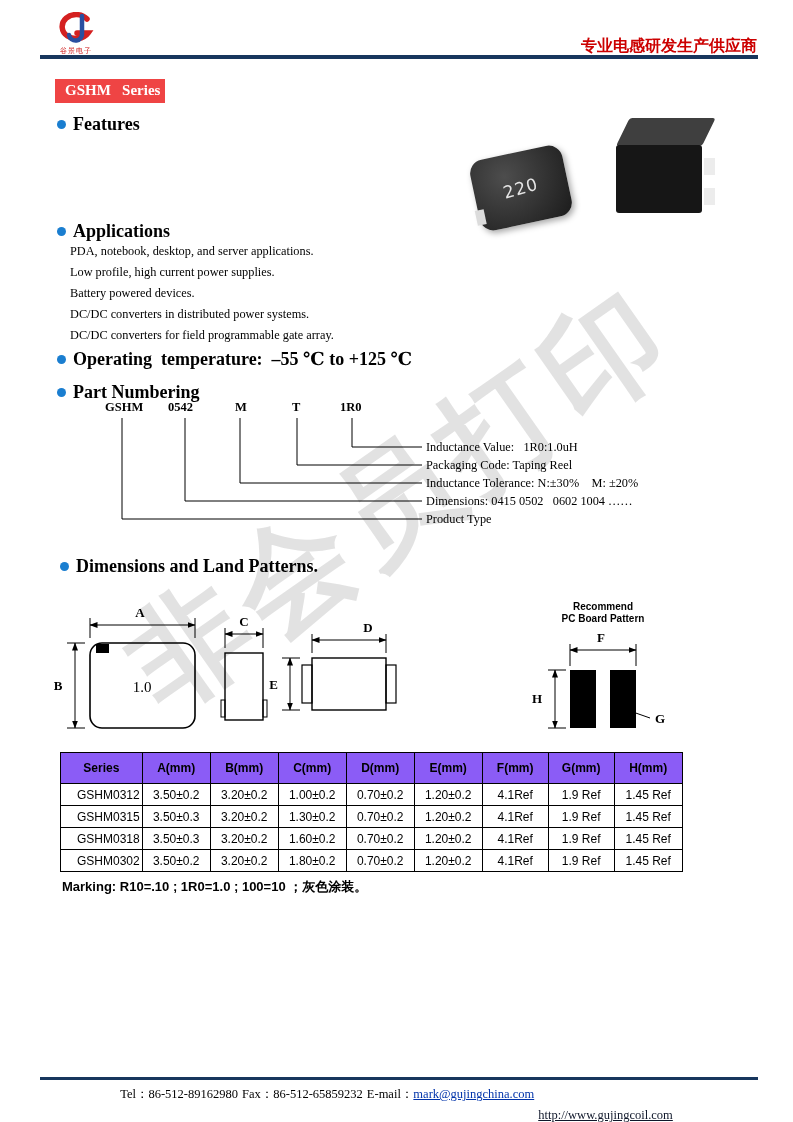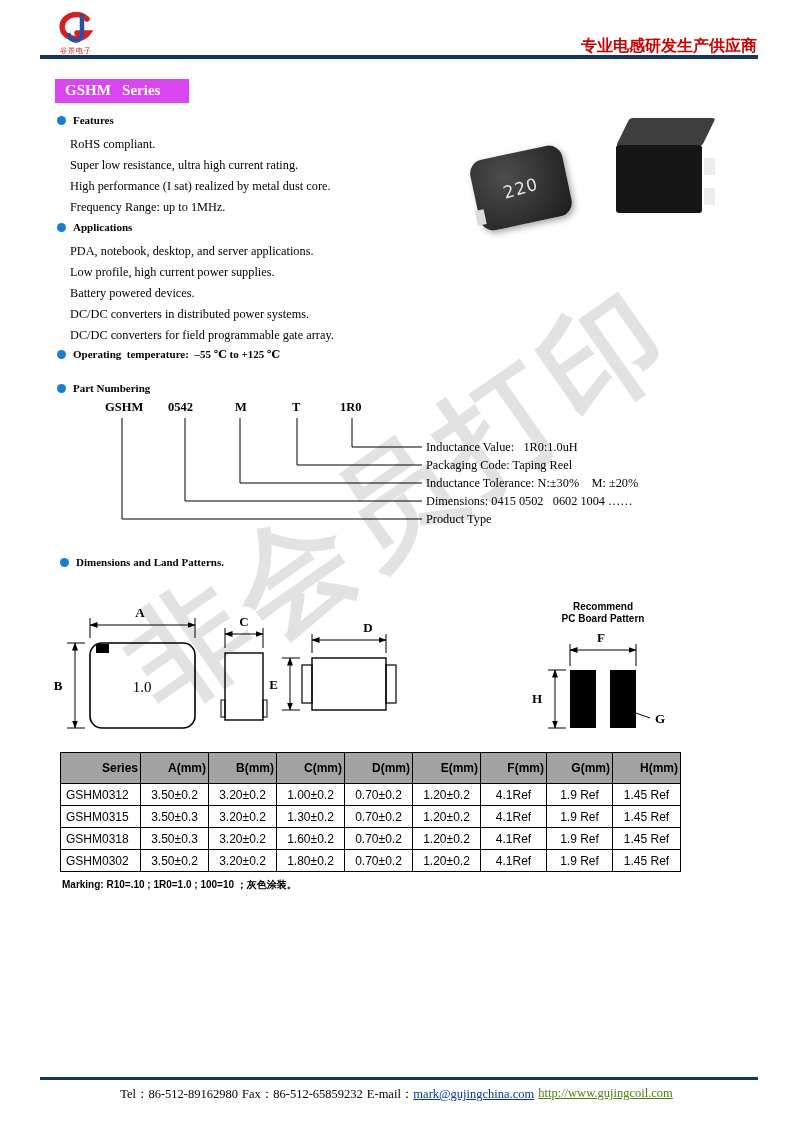--- a/index.html
+++ b/index.html
@@ -18,25 +18,25 @@
   
   .logo { left:46px; top:12px; width:60px; text-align:center; }
   .logo-sub { font-size:7px; color:#cc1111; font-family:"Liberation Sans",sans-serif; margin-top:-2px; letter-spacing:1px; }
   .slogan { right:36px; top:36px; font-size:16px; font-weight:bold; color:#cc0000;
             font-family:"Liberation Sans","DejaVu Sans",sans-serif; }
   .rule { left:40px; width:718px; height:3.5px; background:#17365d; }
   .rule-top { top:55px; }
   .rule-bottom { top:1077px; height:3px; }
 
   
-  .title-box { left:55px; top:79px; background:#d946ef; color:#fff; font-weight:bold;
-               font-size:15px; padding:3px 29px 4px 10px; }
-
-  
-  .sec-head { display:flex; align-items:center; gap:7px; font-weight:bold; font-size:11px; }
+  .title-box { left:55px; top:79px; background:#ef4444; color:#fff; font-weight:bold;
+               font-size:15px; padding:3px 5px 4px 10px; }
+
+  
+  .sec-head { display:flex; align-items:center; gap:7px; font-weight:bold; font-size:18px; }
   .bullet { width:9px; height:9px; border-radius:50%; background:#1a7ed0; flex:0 0 auto; }
 
   .items { font-size:12.3px; line-height:21px; }
 
   
   .product-photo { left:468px; top:110px; width:256px; height:124px; }
   .inductor-left { position:absolute; left:6px; top:42px; width:94px; height:72px;
                    background:radial-gradient(circle at 35% 30%, #4d4d4d, #1b1b1b);
                    border-radius:14px; transform:rotate(-12deg);
                    display:flex; align-items:center; justify-content:center;
@@ -57,32 +57,32 @@
   .pn-anno { position:absolute; left:426px; font-size:12.3px; line-height:14px; }
 
   svg text { font-family:"Liberation Serif","DejaVu Serif",serif; }
   .svg-dim-label { font-size:13px; font-weight:bold; }
   .svg-pcb-title { font-size:10px; font-weight:bold; font-family:"Liberation Sans",sans-serif; }
 
   
   .dim-table { border-collapse:collapse; font-family:"Liberation Sans","DejaVu Sans",sans-serif;
                font-size:12px; }
   .dim-table th, .dim-table td { border:1px solid #000; text-align:center; padding:1px 2px; }
-  .dim-table th { background:#a3a3a3; height:31px; font-weight:bold; color:#000;text-align:right; }
+  .dim-table th { background:#8b5cf6; height:31px; font-weight:bold; color:#000; }
   .dim-table td { height:22px;text-align:center; }
-  .dim-table td:first-child { text-align:left; padding-left:5px; }
-
-  .marking-note { font-family:"Liberation Sans","DejaVu Sans",sans-serif; font-weight:bold; font-size:10px; }
+  .dim-table td:first-child { text-align:left; padding-left:16px; }
+
+  .marking-note { font-family:"Liberation Sans","DejaVu Sans",sans-serif; font-weight:bold; font-size:13px; }
 
   
   .footer-row { left:0; top:1086px; width:793px; display:flex; justify-content:center; gap:4px;
                 font-size:12.5px; }
   .footer-row a { text-decoration:underline; }
   .link-email { color:#0033aa; }
-  .link-url { color:#4d7c0f; }
+  .link-url { color:#0f172a;margin-top:22px; }
 </style>
 </head>
 <body>
 
 <div class="page">
 
   <div class="watermark">非会员打印</div>
 
   <div class="abs logo">
     <svg width="44" height="32" viewBox="0 0 44 32">
@@ -92,26 +92,20 @@
     <div class="logo-sub">谷景电子</div>
   </div>
   <div class="abs slogan">专业电感研发生产供应商</div>
   <div class="abs rule rule-top"></div>
 
   <div class="abs title-box pre">GSHM   Series</div>
 
   <div class="abs sec-head" style="left:57px; top:114px;">
     <span class="bullet"></span>
     <span>Features</span>
-  </div>
-  <div class="abs items" style="left:70px; top:134px;">
-    <div>RoHS compliant.</div>
-    <div>Super low resistance, ultra high current rating.</div>
-    <div>High performance (I sat) realized by metal dust core.</div>
-    <div>Frequency Range: up to 1MHz.</div>
   </div>
 
   <div class="abs product-photo">
     <div class="inductor-left">
       <span class="ind-marking">220</span>
       <span class="ind-pad-left"></span>
     </div>
     <div class="inductor-right">
       <div class="ind-top"></div>
       <div class="ind-front"></div>

